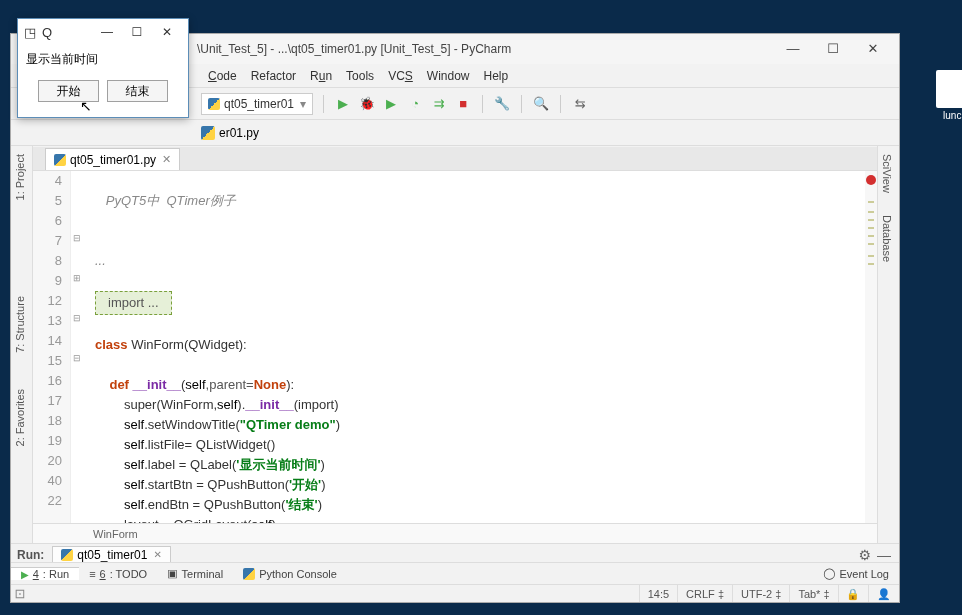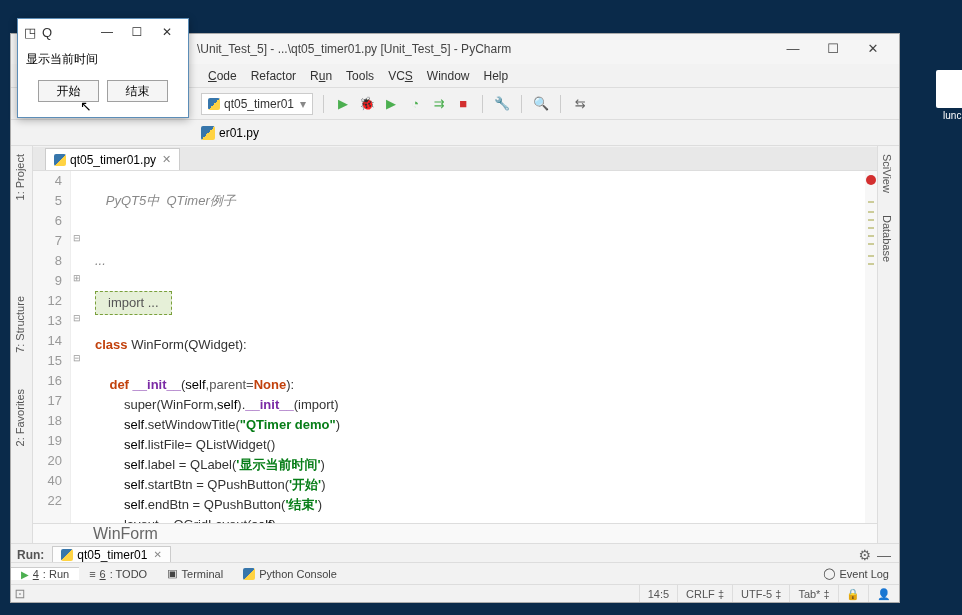--- a/index.html
+++ b/index.html
@@ -59,21 +59,21 @@
 .code .self { color: #000000; }
 .code .strb { color: #067d17; font-weight: bold; }
 .code .par { color: #555; }
 .code .hl-line { position: absolute; left: -62px; right: 0; height: 20px; background: #fffae3; z-index: -1; }
 .code .import-box { background: #e6f0d8; border: 1px dashed #7aa03c; padding: 1px 12px; color: #555; display: inline-block; }
 .err-stripe { width: 12px; background: #f7f7f7; position: relative; }
 .err-mark { position: absolute; left: 1px; width: 10px; height: 10px; border-radius: 50%; }
 .err-red { background: #d32f2f; top: 4px; }
 .eg { position: absolute; left: 3px; width: 6px; height: 2px; background: #cc9; }
 
-.breadcrumb { position: absolute; left: 22px; top: 489px; right: 22px; height: 20px; background: #f9f9f9; border-top: 1px solid #ddd; padding-left: 60px; font-size: 16px; color: #666; line-height: 20px; }
+.breadcrumb { position: absolute; left: 22px; top: 489px; right: 22px; height: 20px; background: #f9f9f9; border-top: 1px solid #ddd; padding-left: 60px; font-size: 11px; color: #666; line-height: 20px; }
 
 
 .run-panel { position: absolute; left: 0; top: 509px; right: 0; height: 22px; background: #f2f2f2; border-top: 1px solid #ddd; display: flex; align-items: center; font-size: 12px; padding-left: 6px; }
 .run-panel .lbl { color: #555; margin-right: 8px; font-weight: bold; }
 .run-panel .rtab { background: #fdfdfd; border: 1px solid #ccc; height: 18px; padding: 0 8px; display: flex; align-items: center; }
 .run-panel .rtab .pyic4 { width: 12px; height: 12px; background: linear-gradient(135deg,#3776ab 50%,#ffd343 50%); border-radius: 2px; margin-right: 4px; }
 .run-panel .rtab .close { margin-left: 6px; color: #888; font-size: 10px; }
 .run-panel .right { margin-left: auto; display: flex; gap: 6px; padding-right: 8px; color: #666; font-size: 14px; }
 
 
@@ -257,21 +257,21 @@
         <span>◯</span>
         <span>Event Log</span>
       </div>
   </div>
 
   <div class="status">
     <span class="sic">⊡</span>
     <div class="spacer"></div>
     <span class="cell">14:5</span>
     <span class="cell"><span>CRLF</span> ‡</span>
-    <span class="cell"><span>UTF-5</span> ‡</span>
+    <span class="cell"><span>UTF-2</span> ‡</span>
     <span class="cell"><span>Tab*</span> ‡</span>
     <span class="cell">🔒</span>
     <span class="cell">👤</span>
   </div>
 </div>
 
 <div class="qt-dlg">
   <div class="qt-title">
     <span class="qic">◳</span>
     <span>Q</span>

